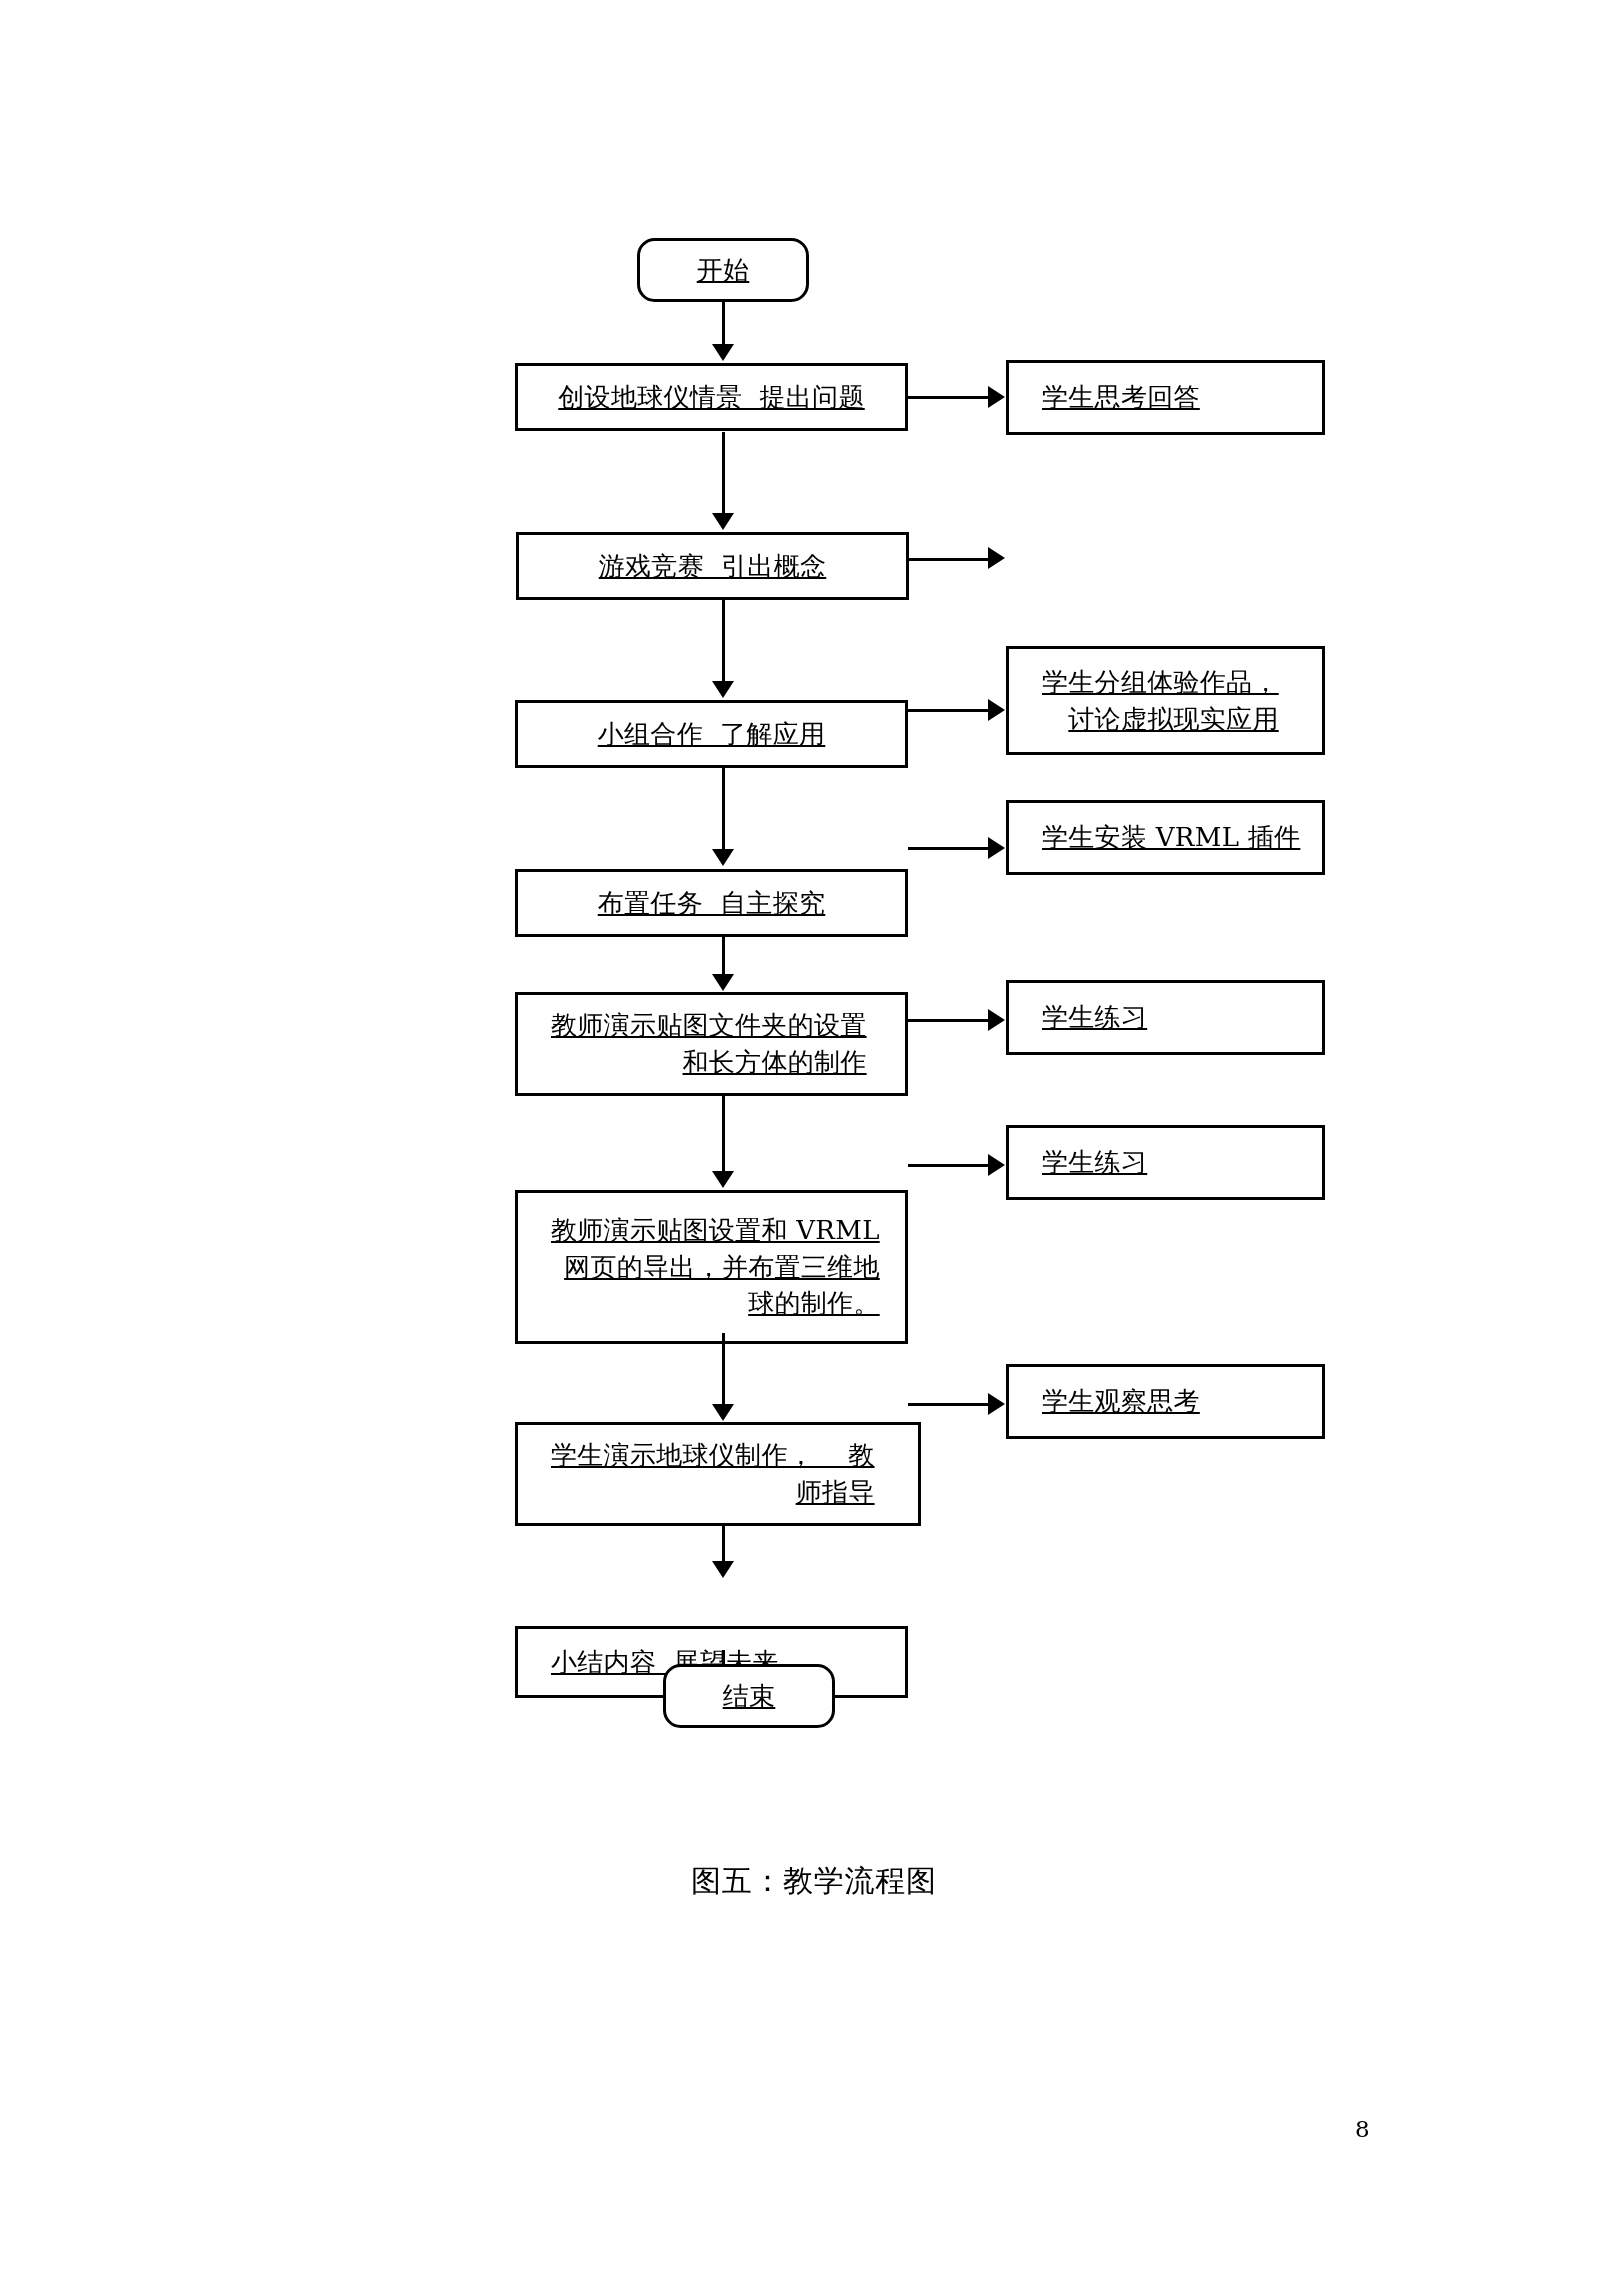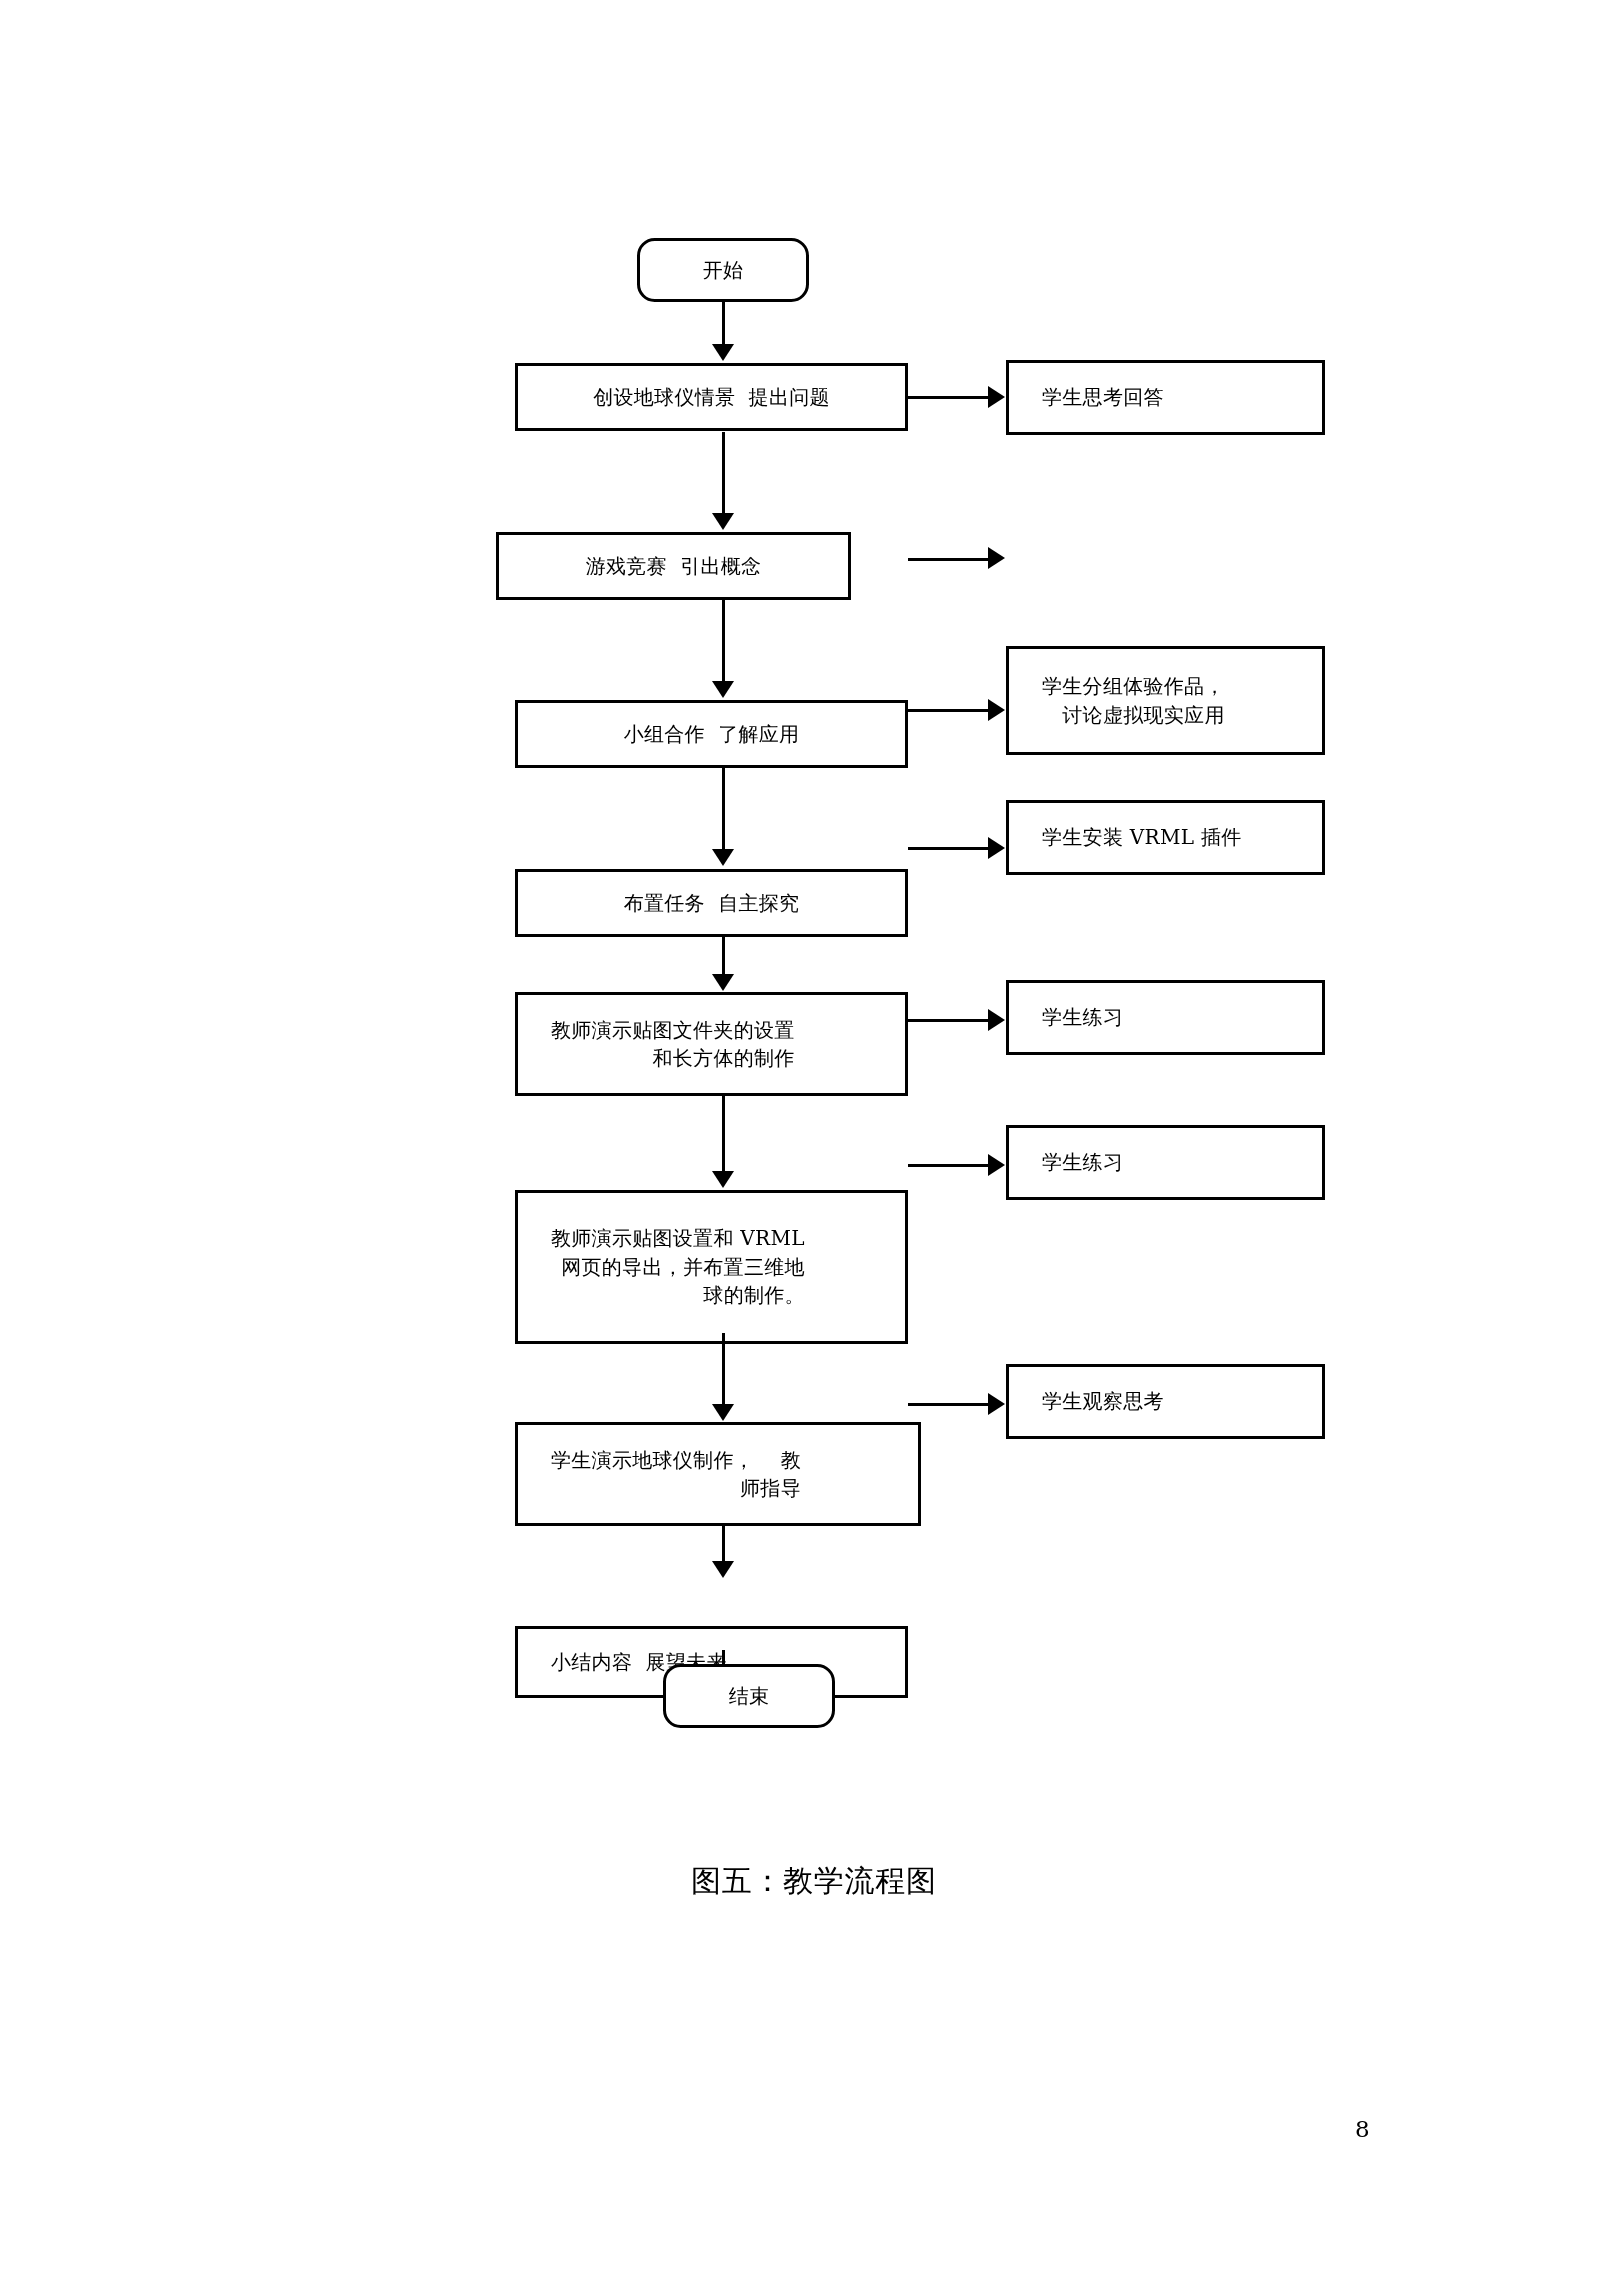--- a/index.html
+++ b/index.html
@@ -26,24 +26,25 @@
     background: #ffffff;
     border: 3.4px solid #000000;
     display: flex;
     align-items: center;
   }
   .node.terminal {
     border-radius: 17.7px;
     justify-content: center;
   }
   .node .txt {
-    font-size: 20px;
+    font-size: 26px;
     line-height: 1.42;
     letter-spacing: 0.3px;
     white-space: pre-wrap;
+    text-decoration: underline;
   }
   .node.center-text { justify-content: center; }
   .node.center-text .txt { text-align: center; }
   .node.left-text { justify-content: flex-start; }
   .node.left-text .txt { text-align: right; padding-left: 33px; }
 
   
   .proc { }
   
   .side { }
@@ -105,21 +106,21 @@
   </div>
   <div class="node side left-text" style="left:1006px; top:360px; width:319px; height:75px;">
     <span class="txt">学生思考回答</span>
   </div>
   <div class="hline" style="left:908px; top:396px; width:80px;"></div>
   <div class="arrow-right" style="left:988px; top:386px;"></div>
 
   <div class="vline" style="left:722px; top:432px; height:86px;"></div>
   <div class="arrow-down" style="left:712px; top:513px;"></div>
 
-  <div class="node proc center-text" style="left:496px; top:532px; width:355px; height:68px;">
+  <div class="node proc center-text" style="left:516px; top:532px; width:393px; height:68px;">
     <span class="txt">游戏竞赛  引出概念</span>
   </div>
   <div class="hline" style="left:908px; top:558px; width:80px;"></div>
   <div class="arrow-right" style="left:988px; top:547px;"></div>
 
   <div class="vline" style="left:722px; top:600px; height:86px;"></div>
   <div class="arrow-down" style="left:712px; top:681px;"></div>
 
   <div class="node proc center-text" style="left:515px; top:700px; width:393px; height:68px;">
     <span class="txt">小组合作  了解应用</span>

